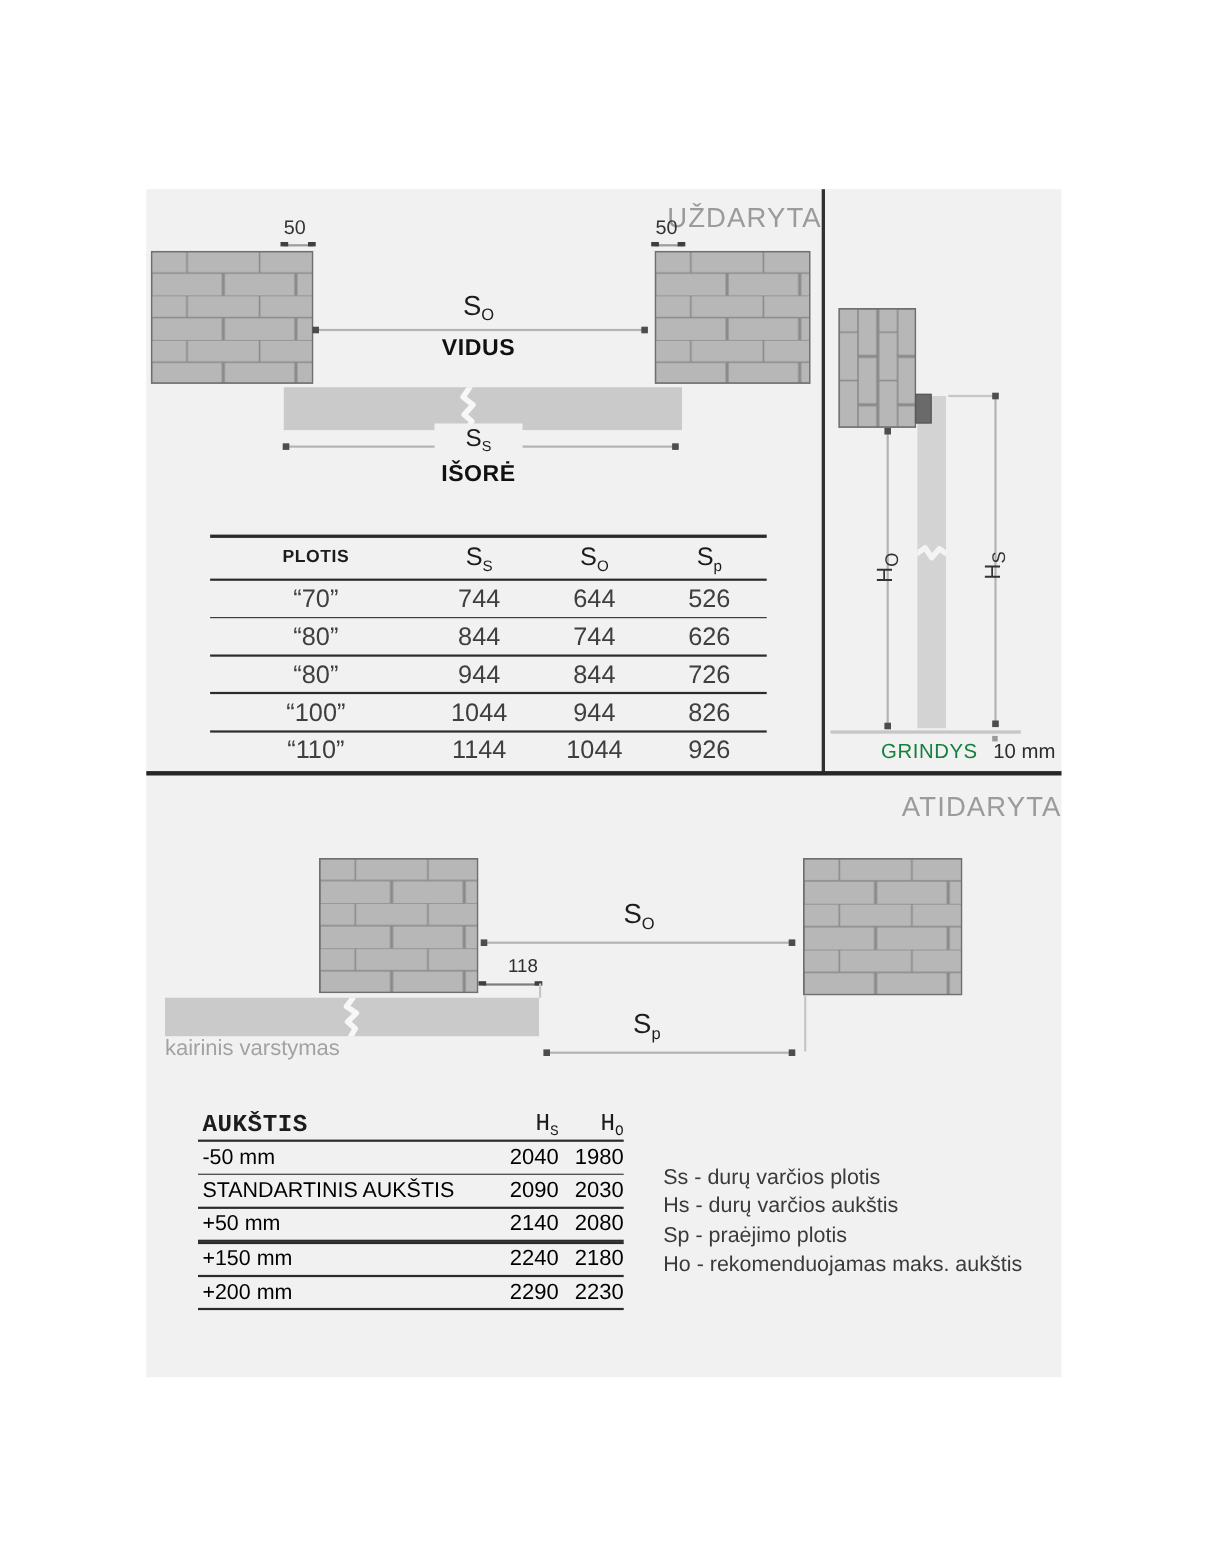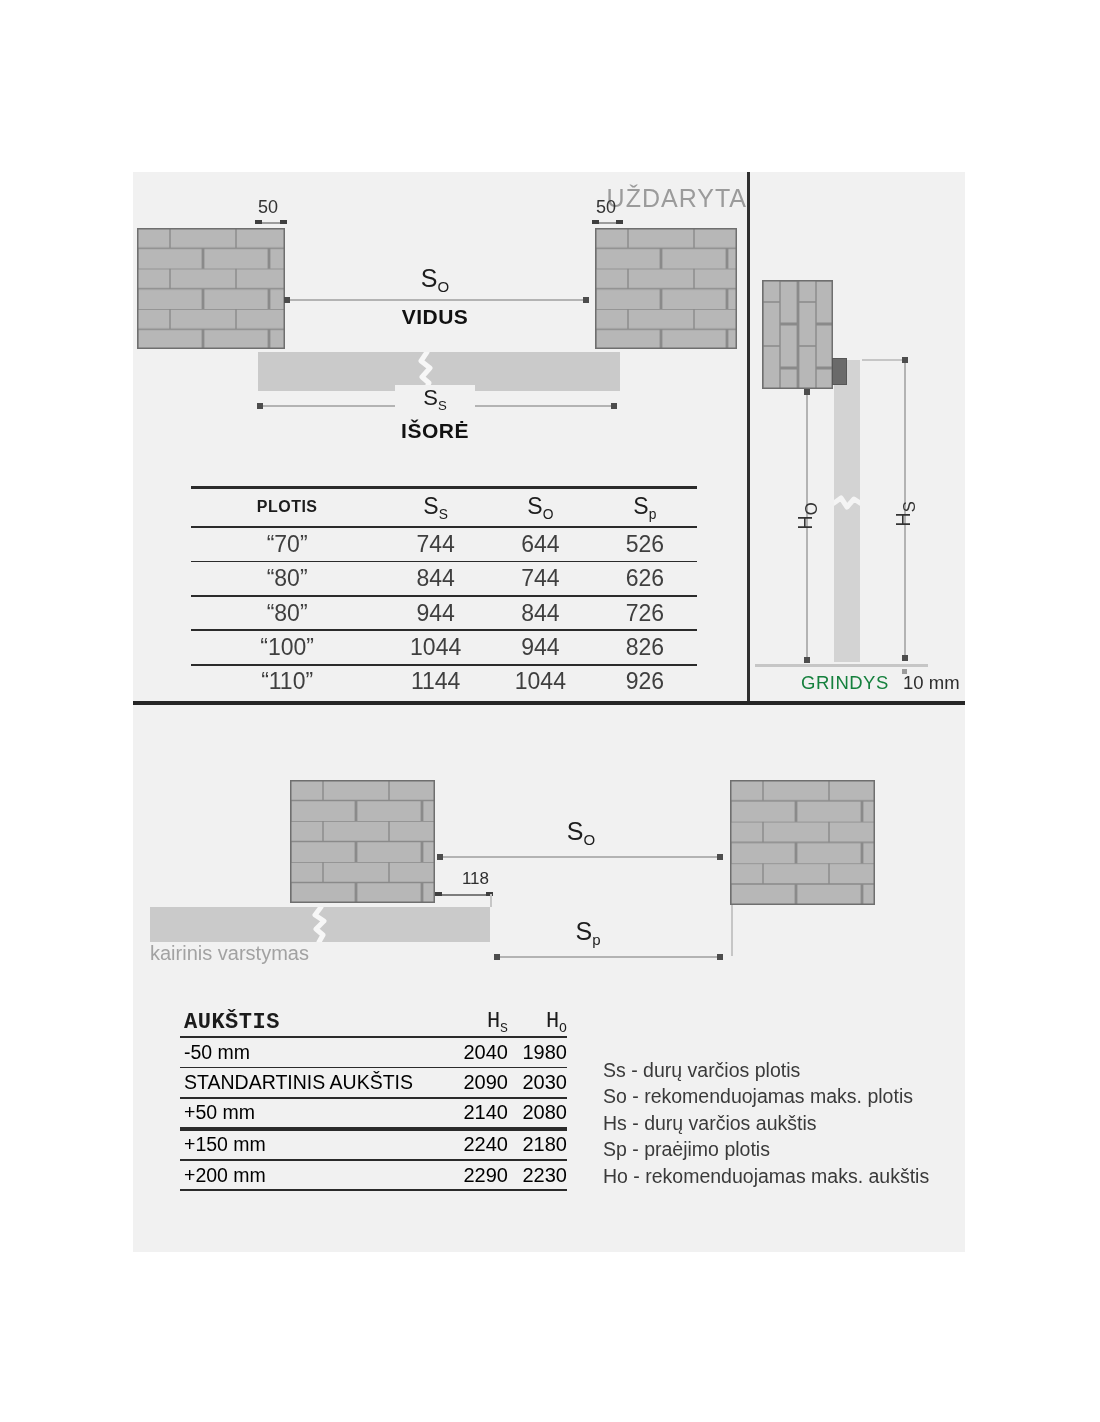--- a/index.html
+++ b/index.html
@@ -203,20 +203,21 @@
       <path d="M0 9 L7 4 L13 13 L20 5 L26 9" stroke="#f4f4f4" stroke-width="5" stroke-linecap="round" stroke-linejoin="round" fill="none"></path>
     </svg>
   </div>
   <div class="darkblock" style="left:699px;top:186px;width:15px;height:27px;"></div>
 
   <div class="floor" style="left:622px;top:492px;width:173px;height:2.5px;"></div>
   <div class="sq" style="left:769px;top:497px;background:#9a9a9a;width:5px;height:5px;"></div>
   <div class="abs" style="left:668px;top:500px;font-size:18.5px;color:#15803d;font-weight:500;letter-spacing:0.5px;">GRINDYS</div>
   <div class="abs" style="left:770px;top:500px;font-size:18.5px;color:#2d2d2d;">10 mm</div>
 
+  <div class="abs section-title" style="left:0;top:548px;width:832px;">ATIDARYTA</div>
 
   <div class="abs" style="left:157px;top:608px;">
     <svg width="145" height="123">
       <defs>
         <pattern id="pC" width="66" height="41" patternUnits="userSpaceOnUse">
           <rect width="66" height="41" fill="#b7b7b7"></rect>
           <path d="M0 0 H66 M0 20.5 H66 M33 0 V20.5 M0.7 20.5 V41 M65.3 20.5 V41" stroke="#8a8a8a" stroke-width="1.4" fill="none"></path>
         </pattern>
       </defs>
       <rect x="0.75" y="0.75" width="143.5" height="121.5" fill="url(#pC)" stroke="#6f6f6f" stroke-width="1.5"></rect>
@@ -298,18 +299,17 @@
     <div class="row drow">
       <div class="c1 dcell">+200 mm</div>
       <div class="c2 dcell num">2290</div>
       <div class="c3 dcell num">2230</div>
     </div>
     <div class="rule-thin"></div>
   </div>
 
   <div class="legend">
     <div>Ss - durų varčios plotis</div>
-    <div>So - rekomenduojamas maks. plotis</div>
     <div>Hs - durų varčios aukštis</div>
     <div>Sp - praėjimo plotis</div>
     <div>Ho - rekomenduojamas maks. aukštis</div>
   </div>
 </div>
 
 </body></html>

